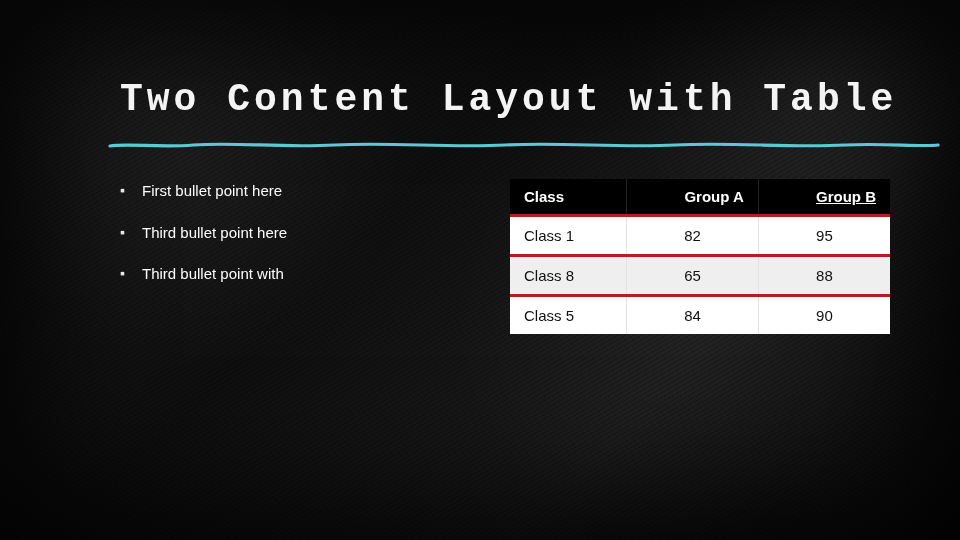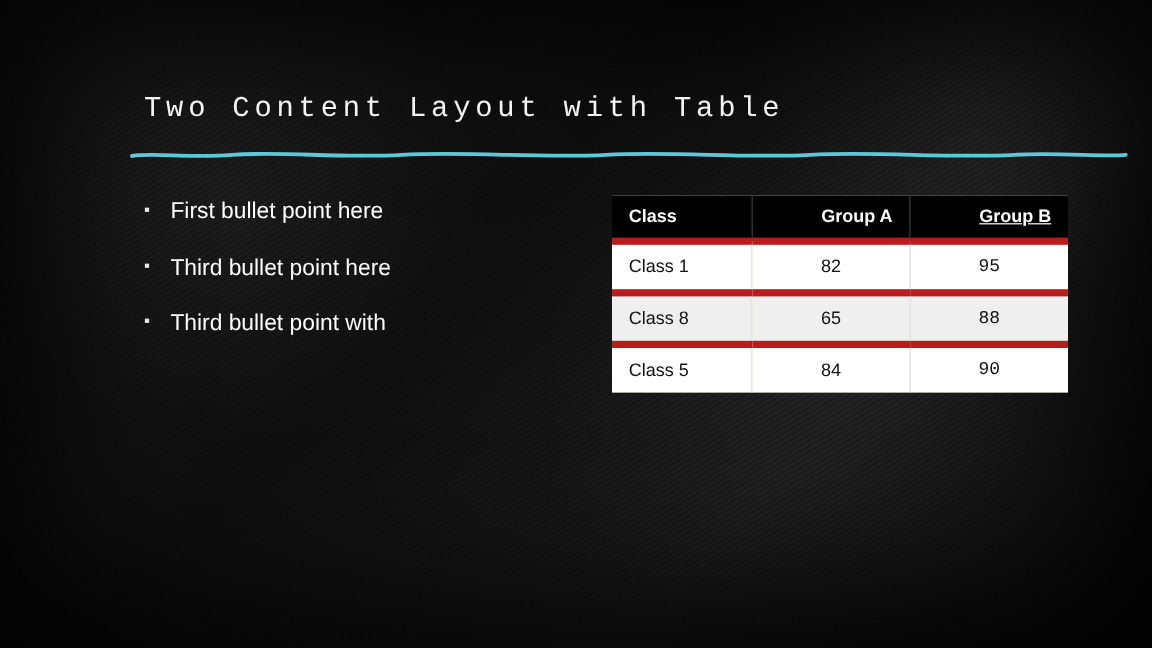--- a/index.html
+++ b/index.html
@@ -35,23 +35,23 @@
 
   .slide {
     position: relative;
     padding: 78px 60px 40px 120px;
     width: 100%; height: 100%;
     z-index: 1;
   }
 
   .title {
     font-family: "Consolas", "Courier New", monospace;
-    font-size: 24px;
+    font-size: 38px;
     letter-spacing: 4px;
-    font-weight: 400;
+    font-weight: 700;
     color: #f4f4f4;
     margin-bottom: 18px;
   }
 
   .underline {
     position: relative;
     height: 6px;
     margin-left: -12px;
     margin-right: -40px;
     margin-bottom: 34px;
@@ -63,21 +63,21 @@
     gap: 40px;
     align-items: flex-start;
   }
 
   .bullets {
     flex: 0 0 350px;
     list-style: none;
     padding-top: 2px;
   }
   .bullets li {
-    font-size: 19px;
+    font-size: 15px;
     color: #fdfdfd;
     margin-bottom: 22px;
     position: relative;
     padding-left: 22px;
     line-height: 1.3;
   }
   .bullets li::before {
     content: "▪";
     position: absolute;
     left: 0;
@@ -85,41 +85,41 @@
     font-size: 14px;
     color: #e8e8e8;
   }
 
   .table-wrap {
     flex: 0 0 380px;
   }
   table {
     width: 100%;
     border-collapse: collapse;
-    background: #fef9c3;
+    background: #fdba74;
     color: #111;
     font-size: 15px;
   }
   thead th {
     background: #000;
     color: #fff;
     font-weight: 700;
     padding: 9px 14px;
     text-align: left;
     border-right: 1px solid #222;
   }
   thead th:nth-child(2),
   thead th:nth-child(3) { text-align: right; }
   thead th:last-child { border-right: none; text-decoration: underline; }
   tbody td {
     padding: 10px 14px;
-    border-top: 6px solid #b91c1c;
+    border-top: 3px solid #b91c1c;
     border-right: 1px solid #e2e2e2;
   }
-  tbody td:last-child { border-right: none; font-family: Liberation Mono, monospace; }
+  tbody td:last-child { border-right: none; }
   tbody tr:nth-child(even) td { background: #efefef; }
   tbody tr:nth-child(odd) td { background: #ffffff; }
   tbody td:nth-child(2),
   tbody td:nth-child(3) { text-align: center; margin-top: 25px; }
 </style>
 </head>
 <body>
 
 <div class="slide">
 

